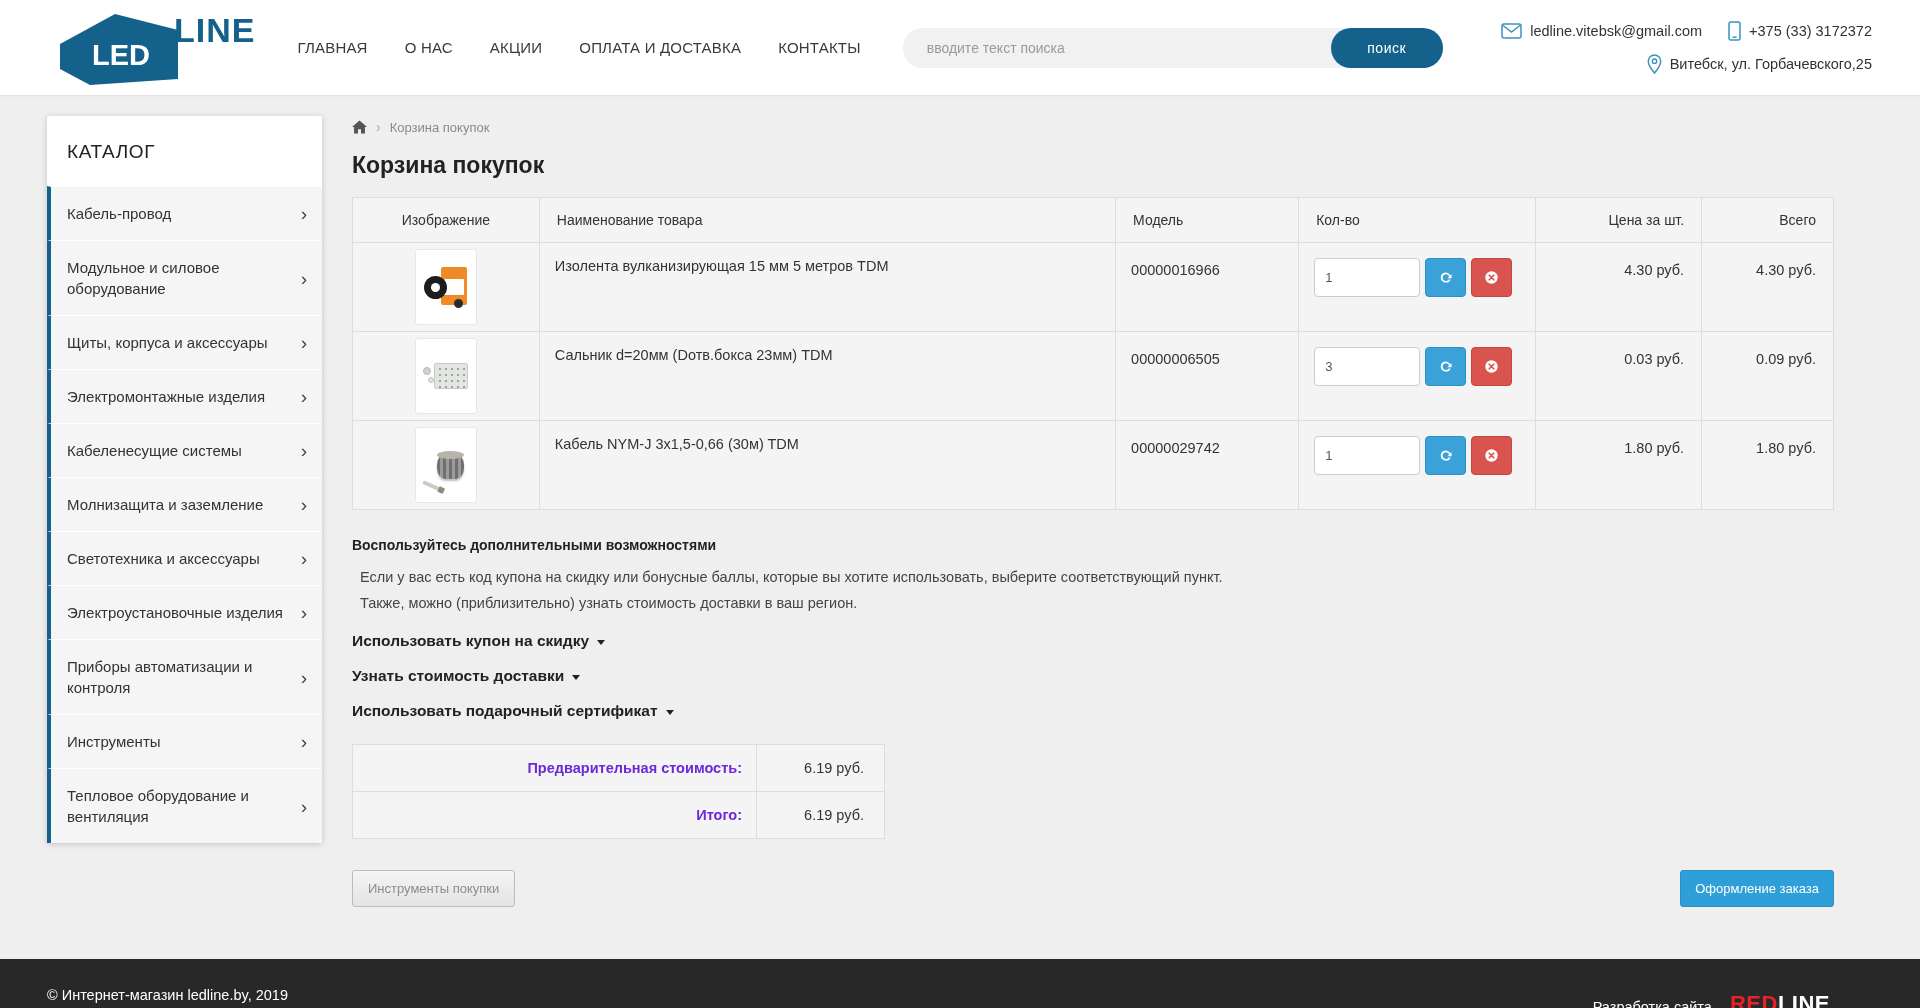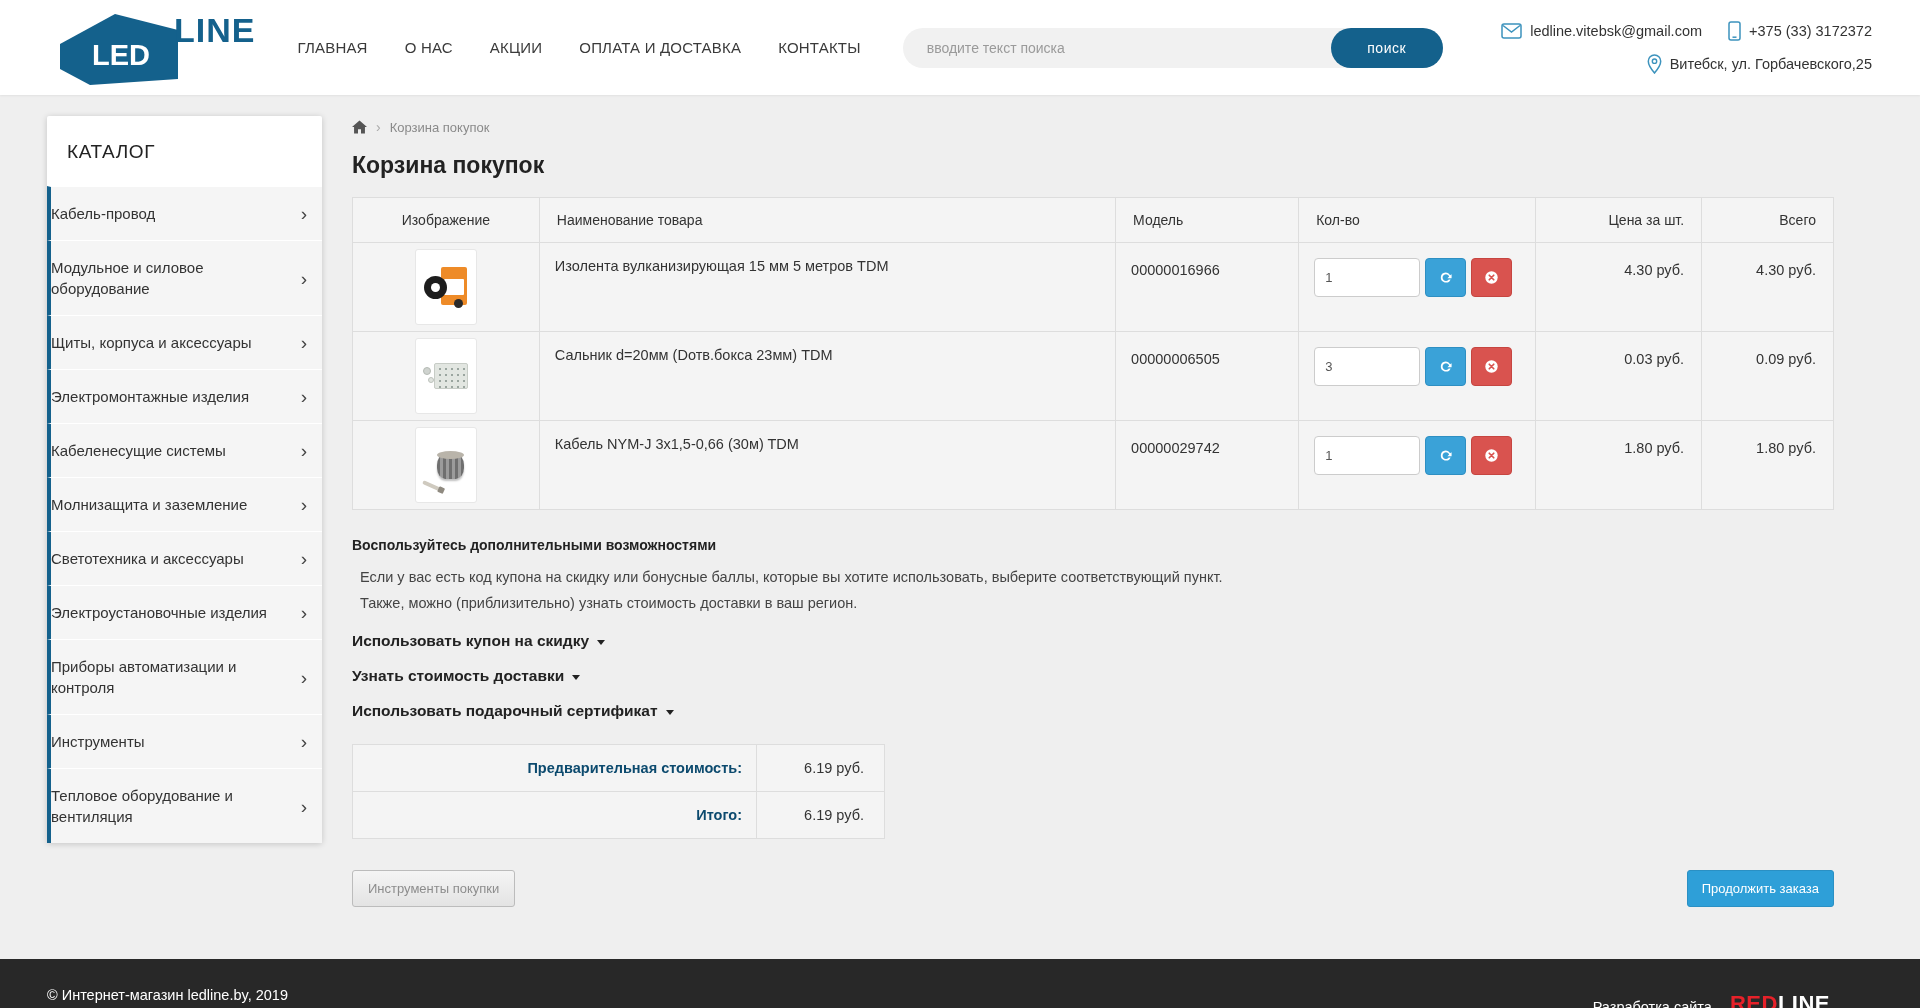--- a/index.html
+++ b/index.html
@@ -45,21 +45,21 @@
   .contact-item { display:flex; gap:8px; align-items:center; }
 
   
   .page { display:flex; align-items:flex-start; gap:30px; padding:21px 86px 0 47px; }
 
   
   .sidebar { flex:0 0 275px; width:275px; background:#fff; border-radius:2px; box-shadow:0 1px 6px rgba(0,0,0,.18); }
   .sidebar-title { padding:25px 20px 23px; font-size:19px; color:#222; letter-spacing:.6px; }
   .sidebar-item {
     background:#f5f5f5; border-left:4px solid #14618c; border-top:1px solid #fff;
-    padding:16px 15px 16px 0; display:flex; justify-content:space-between; align-items:center;
+    padding:16px 15px 16px 16px; display:flex; justify-content:space-between; align-items:center;
     font-size:15px; color:#333; line-height:1.4; cursor:pointer;
   }
   .sidebar-item .chev { color:#444; font-size:19px; line-height:1; margin-left:6px; flex:0 0 auto; }
 
   
   .content { flex:1; min-width:0; }
   .breadcrumb { display:flex; align-items:center; gap:9px; color:#8a8a8a; font-size:13px; padding-top:3px; }
   .breadcrumb .sep { color:#aaa; font-size:14px; }
   .page-title { font-size:23px; font-weight:bold; color:#222; margin:17px 0 18px; }
 
@@ -102,21 +102,21 @@
 
   
   .extras-title { font-size:14px; font-weight:bold; color:#222; margin:27px 0 13px; }
   .extras p { margin:3px 8px; font-size:14.5px; color:#444; line-height:1.6; }
   .accordion-link { display:flex; align-items:center; gap:8px; font-size:15.5px; font-weight:bold; color:#222; margin:17px 0; cursor:pointer; width:max-content; }
   .caret { width:0; height:0; border-left:4.5px solid transparent; border-right:4.5px solid transparent; border-top:5.5px solid #222; margin-top:2px; }
 
   
   .totals { border-collapse:collapse; margin-top:24px; }
   .totals td { border:1px solid #ddd; background:#f4f4f4; height:47px; font-size:14.5px; }
-  .totals .lbl { width:404px; text-align:right; font-weight:bold; color:#0c4a6e; padding-right:14px; }
+  .totals .lbl { width:404px; text-align:right; font-weight:bold; color:#6d28d9; padding-right:14px; }
   .totals .val { width:128px; text-align:right; padding-right:20px; color:#333; }
 
   
   .actions { display:flex; justify-content:space-between; align-items:center; margin-top:31px; }
   .btn-continue {
     background:linear-gradient(#f5f5f5,#e3e3e3); border:1px solid #bcbcbc; border-radius:3px;
     color:#8d8d8d; font-size:13px; padding:10px 15px; cursor:pointer; font-family:"Liberation Sans", sans-serif;
   }
   .btn-checkout {
     background:#2e9fd8; border:1px solid #2a90c4; border-radius:3px;
@@ -384,21 +384,21 @@
         </tr>
         <tr>
           <td class="lbl">Итого:</td>
           <td class="val">6.19 руб.</td>
         </tr>
       </tbody>
     </table>
 
     <div class="actions">
       <button class="btn-continue">Инструменты покупки</button>
-      <button class="btn-checkout">Продолжить заказа</button>
+      <button class="btn-checkout">Оформление заказа</button>
     </div>
 
   </main>
 </div>
 
 <footer class="site-footer">
   <div class="foot-left">
     <div>© Интернет-магазин ledline.by, 2019</div>
 
   </div>

